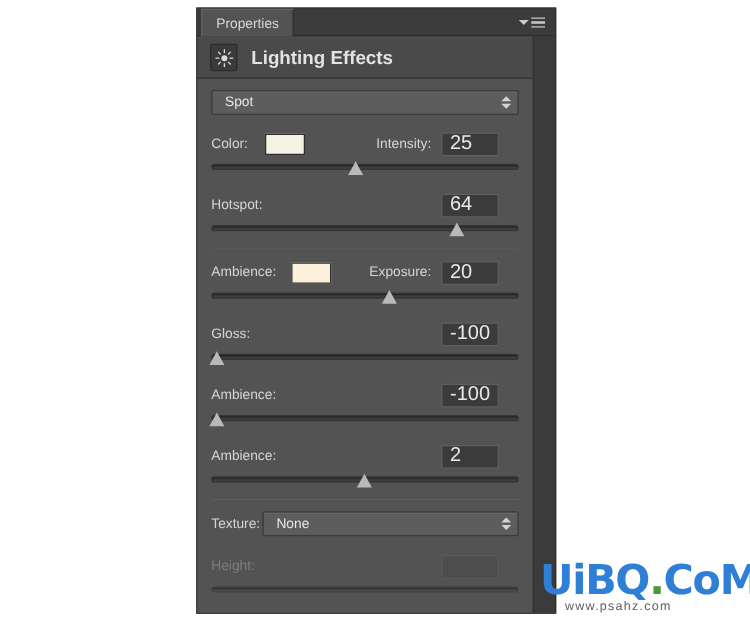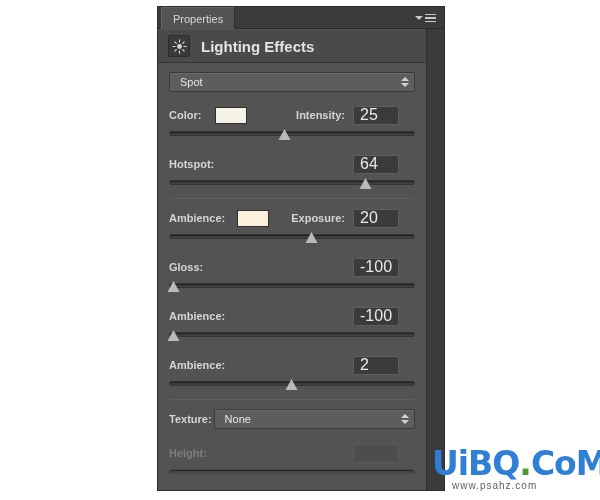--- a/index.html
+++ b/index.html
@@ -72,21 +72,21 @@
     font-size: 15px; font-weight: bold;
   }
 
   
   .body {
     position: absolute; left: 0; top: 57px; right: 18px; bottom: 0;
     background: #535353; padding: 8px 11px 0 11px;
   }
 
   .row { position: relative; height: 22px; display: flex; align-items: center; }
-  .label { color: #d5d5d5; font-size: 11px; font-weight: bold; }
+  .label { color: #d5d5d5; font-size: 11px; }
   .label.dim { color: #7d7d7d; }
 
   
   .select {
     position: relative; width: 100%; height: 20px;
     background: #5d5d5d;
     border: 1px solid #3a3a3a;
     border-radius: 2px;
     display: flex; align-items: center;
     color: #e6e6e6; font-size: 11px; padding-left: 10px;

